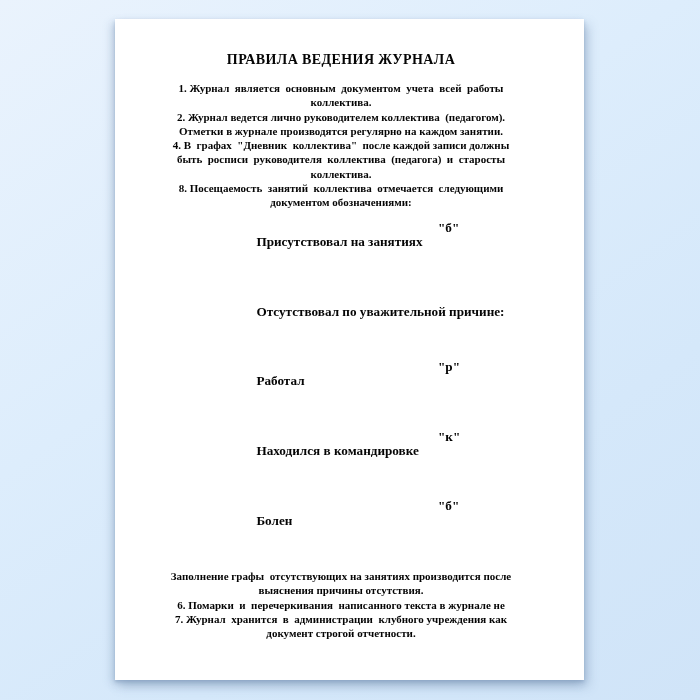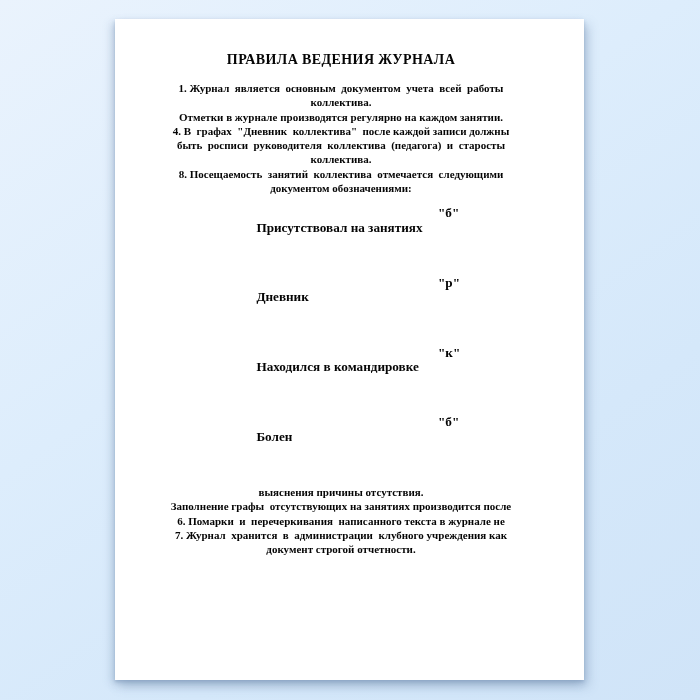--- a/index.html
+++ b/index.html
@@ -67,20 +67,21 @@
   <div class="page">
 
     <h1 class="doc-title">ПРАВИЛА ВЕДЕНИЯ ЖУРНАЛА</h1>
 
     <div class="para">
       <div class="line">1. Журнал  является  основным  документом  учета  всей  работы</div>
       <div class="line">коллектива.</div>
     </div>
 
     <div class="para">
+      <div class="line">2. Журнал ведется лично руководителем коллектива  (педагогом).</div>
       <div class="line">Отметки в журнале производятся регулярно на каждом занятии.</div>
     </div>
 
 
     <div class="para">
       <div class="line">4. В  графах  "Дневник  коллектива"  после каждой записи должны</div>
       <div class="line">быть  росписи  руководителя  коллектива  (педагога)  и  старосты</div>
       <div class="line">коллектива.</div>
     </div>
 
@@ -88,37 +89,41 @@
       <div class="line">8. Посещаемость  занятий  коллектива  отмечается  следующими</div>
       <div class="line">документом обозначениями:</div>
     </div>
 
     <div class="cond">
       <div class="cond-row">
         <span class="cond-label">Присутствовал на занятиях</span>
         <span class="cond-code">"б"</span>
       </div>
       <div class="cond-row">
-        <span class="cond-label">Дневник</span>
+        <span class="cond-label">Отсутствовал по уважительной причине:</span>
+        <span class="cond-code"></span>
+      </div>
+      <div class="cond-row">
+        <span class="cond-label">Работал</span>
         <span class="cond-code">"р"</span>
       </div>
       <div class="cond-row">
         <span class="cond-label">Находился в командировке</span>
         <span class="cond-code">"к"</span>
       </div>
       <div class="cond-row">
         <span class="cond-label">Болен</span>
         <span class="cond-code">"б"</span>
       </div>
     </div>
 
     <div class="bottom-block">
       <div class="para">
+        <div class="line">Заполнение графы  отсутствующих на занятиях производится после</div>
         <div class="line">выяснения причины отсутствия.</div>
-        <div class="line">Заполнение графы  отсутствующих на занятиях производится после</div>
       </div>
       <div class="para">
         <div class="line">6. Помарки  и  перечеркивания  написанного текста в журнале не</div>
       </div>
       <div class="para">
         <div class="line">7. Журнал  хранится  в  администрации  клубного учреждения как</div>
         <div class="line">документ строгой отчетности.</div>
       </div>
     </div>
 

